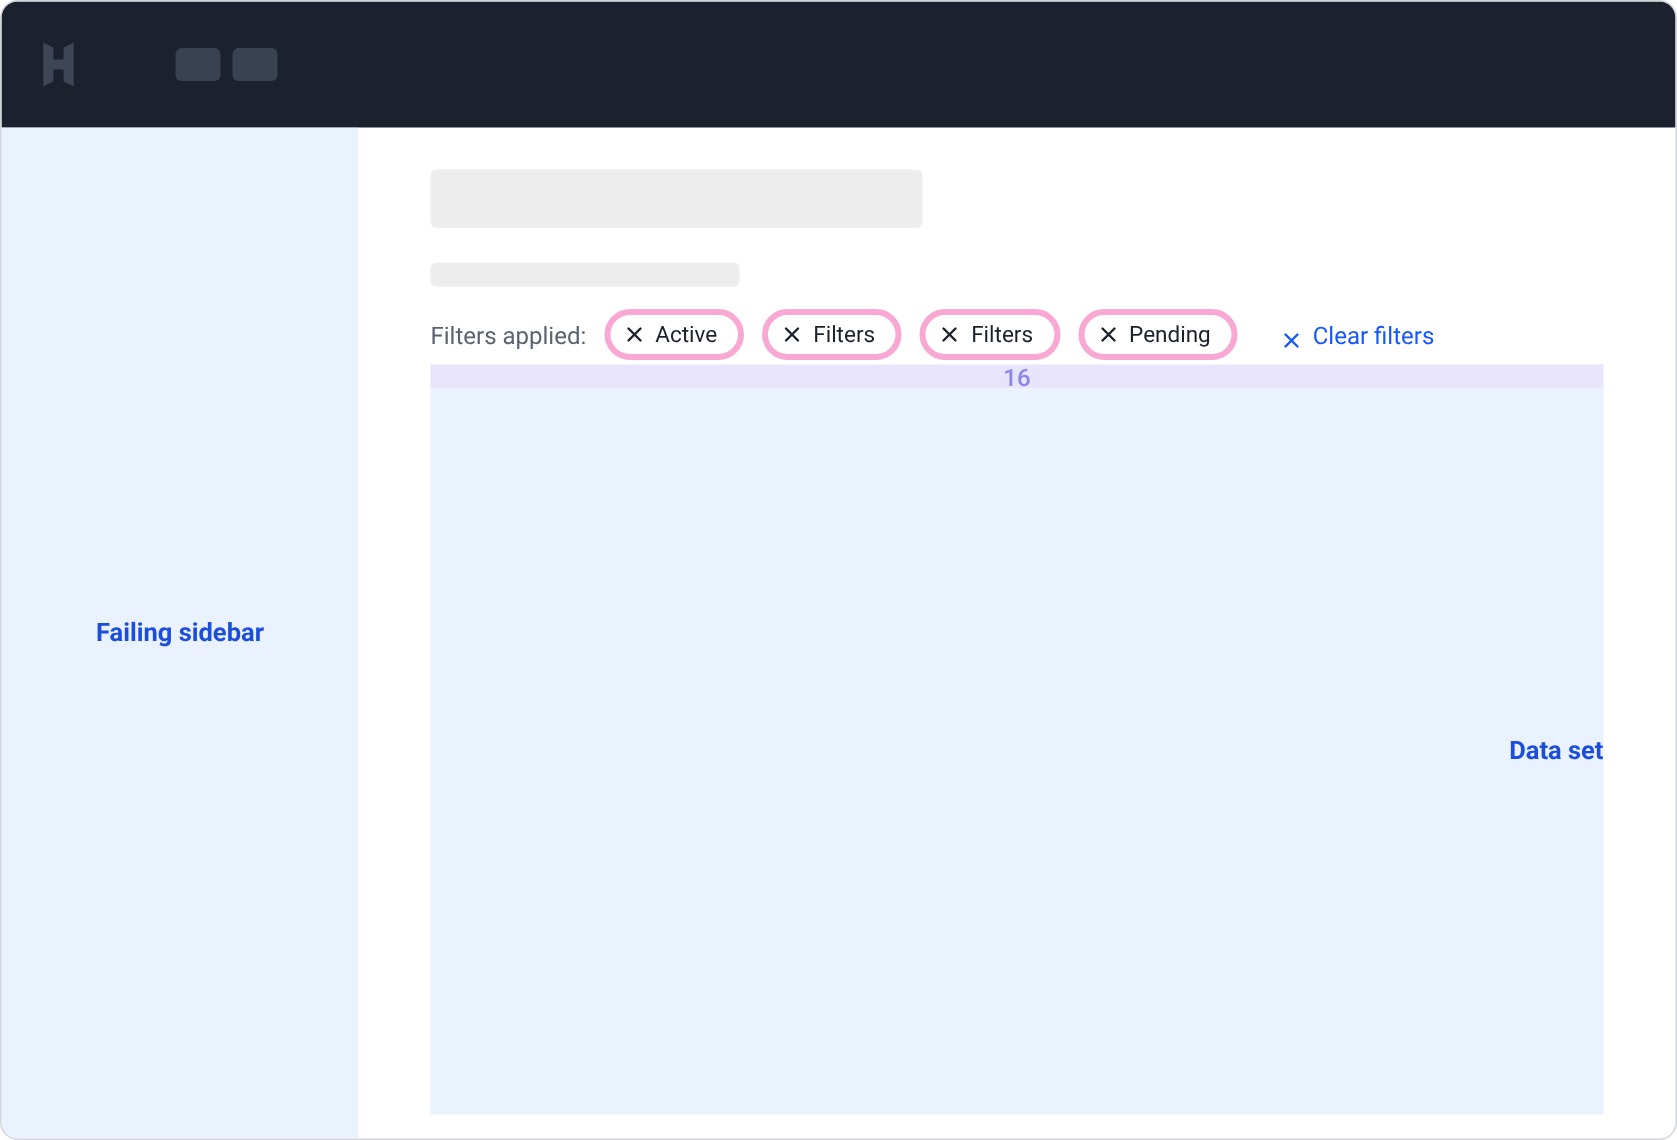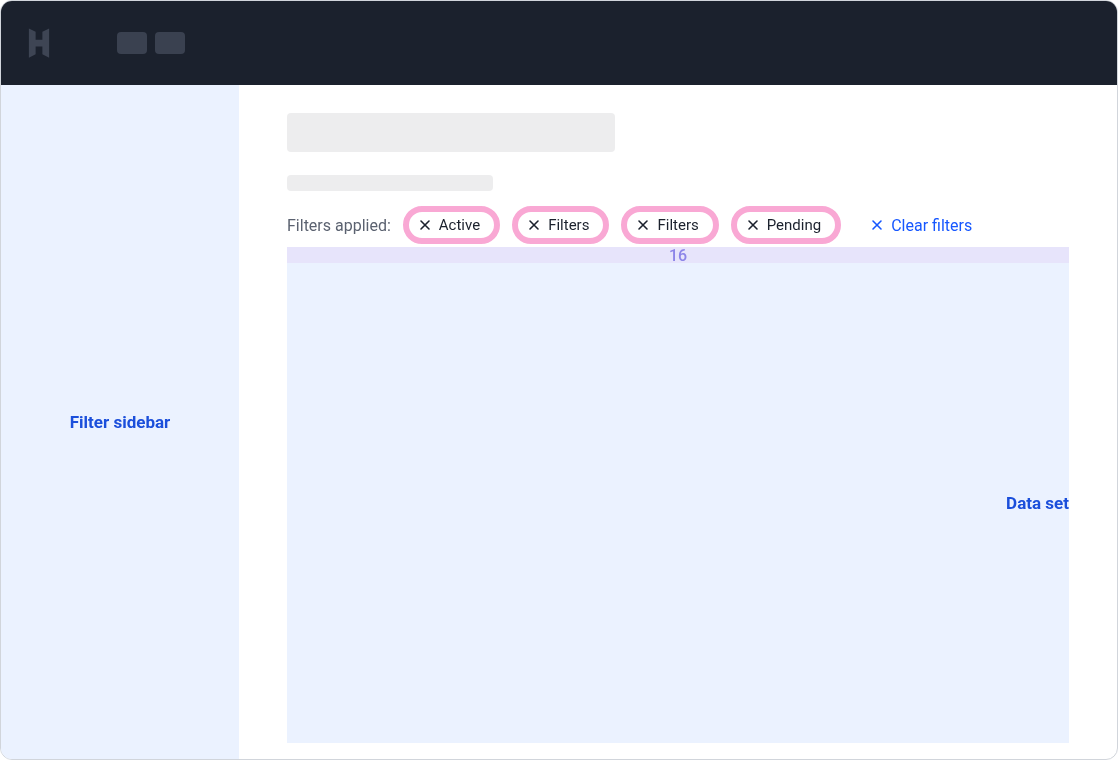--- a/index.html
+++ b/index.html
@@ -101,38 +101,38 @@
       margin-bottom: 3px;
     }
     .filters-label {
       color: #5b6270;
       font-size: 16px;
     }
     .chip {
       display: inline-flex;
       align-items: center;
       gap: 8px;
-      border: 6px solid #f9a8d4;
+      border: 4px solid #f9a8d4;
       border-radius: 999px;
       padding: 4px 14px 4px 10px;
       background: #fff;
       cursor: pointer;
       font-size: 15px;
       color: #1b212d;
     }
     .chip .x-icon {
       width: 12px;
       height: 12px;
       display: inline-flex;
       align-items: center;
       justify-content: center;
     }
     .clear-filters {
       display: inline-flex;
-      align-items: center;
+      align-items: flex-end;
       gap: 8px;
       color: #1657ff;
       font-size: 16px;
       cursor: pointer;
       margin-left: 18px;
     }
     .clear-filters .x-icon svg path {
       stroke: #1657ff;
     }
     .spacing-marker {
@@ -175,21 +175,21 @@
       </svg>
     </div>
     <div class="header-tabs">
       <div class="header-tab"></div>
       <div class="header-tab"></div>
     </div>
   </div>
 
   <div class="body">
     <div class="sidebar">
-      <div class="sidebar-label">Filter sidebar</div>
+      <div class="sidebar-label">Failing sidebar</div>
     </div>
 
     <div class="main">
       <div class="skeleton-row">
         <div class="skeleton skeleton-large"></div>
       </div>
       <div class="skeleton skeleton-small"></div>
 
       <div class="filters-row">
         <span class="filters-label">Filters applied:</span>

